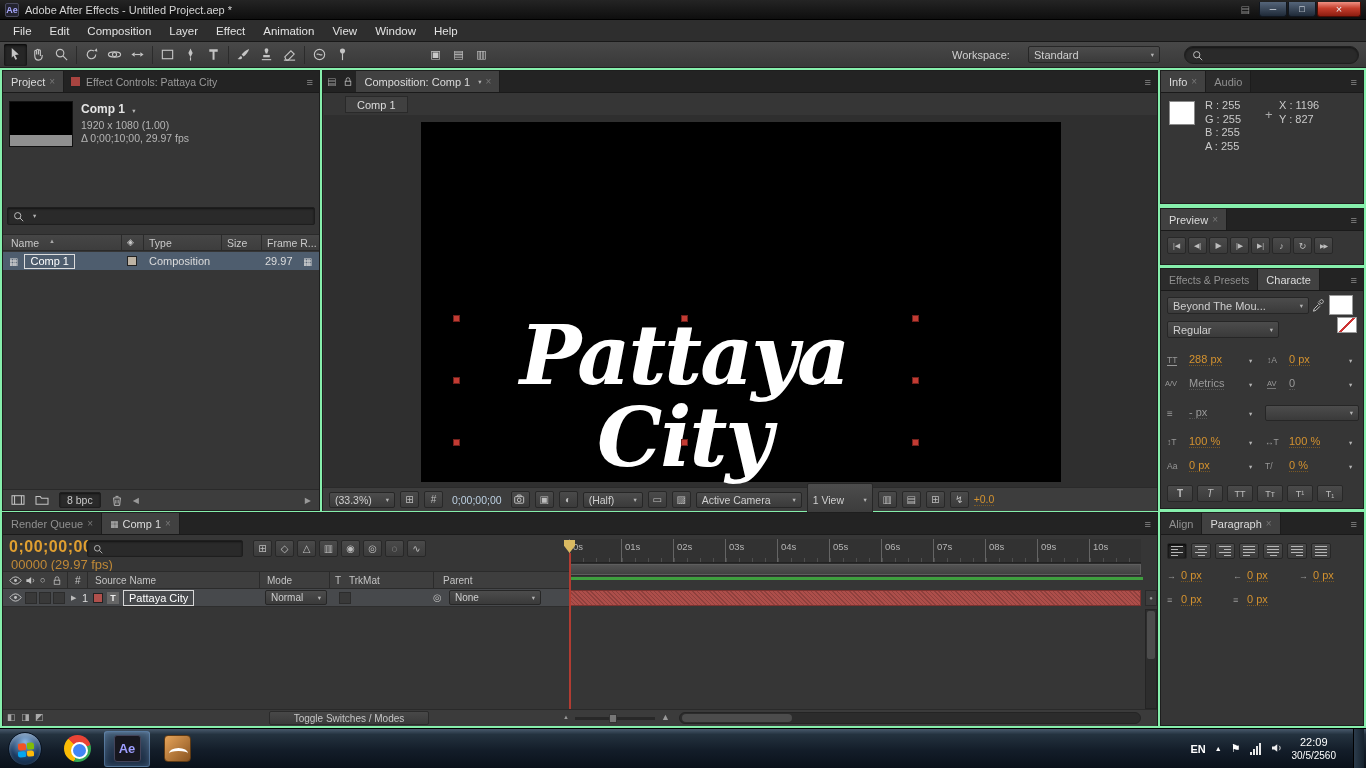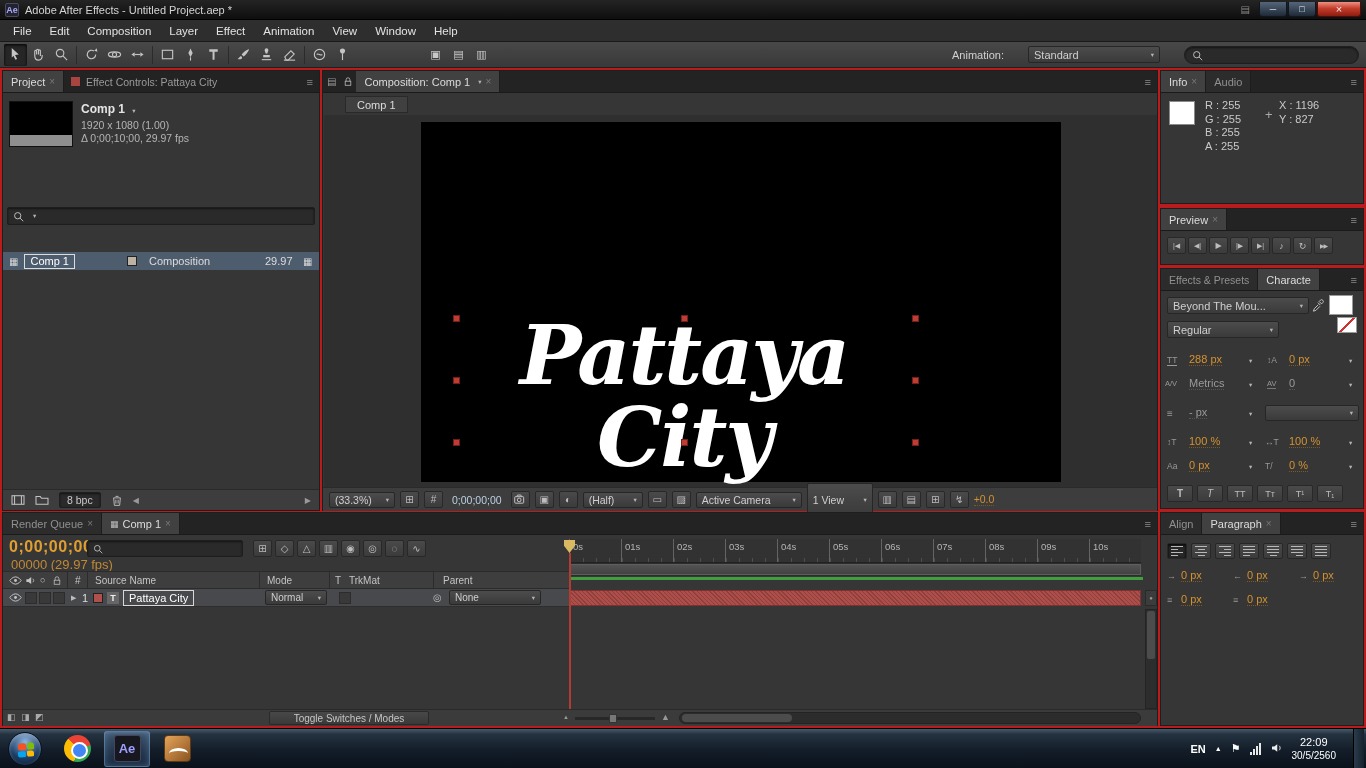--- a/index.html
+++ b/index.html
@@ -1,18 +1,18 @@
 <!DOCTYPE html>
 <html><head>
 <meta charset="utf-8">
 <style>
 *{margin:0;padding:0;box-sizing:border-box}
 html,body{width:1366px;height:768px;overflow:hidden;background:#000}
 body,input{font-family:"Liberation Sans","DejaVu Sans",sans-serif}
-#app{position:relative;width:1366px;height:768px;background:#b91c1c;font-size:11px;color:#c8c8c8;cursor:default;overflow:hidden}
+#app{position:relative;width:1366px;height:768px;background:#86efac;font-size:11px;color:#c8c8c8;cursor:default;overflow:hidden}
 .abs{position:absolute}
 .panel{position:absolute;background:#363636;border:1px solid #1e1e1e}
 .tstrip{position:absolute;left:0;top:0;right:0;height:22px;background:#232323;display:flex;align-items:stretch;border-bottom:1px solid #1a1a1a}
 .tab{display:flex;align-items:center;gap:4px;padding:0 8px;color:#909090;background:#2c2c2c;border-right:1px solid #1c1c1c;font-size:11px;white-space:nowrap}
 .tab.on{background:#414141;color:#dcdcdc}
 .tx{color:#777;font-size:10px}
 .pmenu{margin-left:auto;display:flex;align-items:center;padding:0 6px;color:#8a8a8a;font-size:11px}
 .dd{display:inline-flex;align-items:center;justify-content:space-between;background:linear-gradient(#4c4c4c,#3a3a3a);border:1px solid #262626;border-radius:2px;padding:0 5px;height:17px;color:#cfcfcf;white-space:nowrap}
 .car{font-size:6.5px;color:#b5b5b5;margin-left:4px}
 .hot{color:#d4922f;border-bottom:1px dotted #7e5a22;white-space:nowrap}
@@ -173,21 +173,21 @@
       </span>
     <span class="tool">
         <svg width="15" height="15" viewBox="0 0 16 16">
           <path class="sf" d="M8 1.5a2.8 2.8 0 0 1 2.8 2.8C10.8 6.3 8 7.5 8 7.5S5.2 6.3 5.2 4.3 6.4 1.5 8 1.5z"></path>
           <path class="sv" d="M8 7.5V14"></path>
         </svg>
       </span>
     <span class="tool" style="margin-left:70px">▣</span>
     <span class="tool">▤</span>
     <span class="tool">▥</span>
-    <span style="position:absolute;left:952px;top:7px;color:#d0d0d0">Animation:</span>
+    <span style="position:absolute;left:952px;top:7px;color:#d0d0d0">Workspace:</span>
     <div class="dd" style="position:absolute;left:1028px;top:4px;width:132px">
         <span>Standard</span>
         <span class="car">▾</span>
       </div>
     <div class="inset" style="position:absolute;left:1184px;top:4px;width:175px;height:18px;border-radius:9px;display:flex;align-items:center;padding:0 7px;gap:5px">
       <svg width="11" height="11" viewBox="0 0 14 14">
           <circle class="sv" cx="6" cy="6" r="4"></circle>
           <path class="sv" d="M9 9l4 4"></path>
         </svg>
       <input style="background: none; border: none; outline: none; color: rgb(154, 154, 154); font-size: 11px; width: 130px; margin-top: 40px;" placeholder="Search Help">
@@ -211,20 +211,32 @@
     </div>
     <div class="abs" style="left:78px;top:31px;font-weight:bold;font-size:12px;color:#e4e4e4"><span>Comp 1</span> <span class="car">▾</span></div>
     <div class="abs" style="left:78px;top:48px;color:#b4b4b4;font-size:10.5px">1920 x 1080 (1.00)</div>
     <div class="abs" style="left:78px;top:61px;color:#b4b4b4;font-size:10.5px">Δ 0;00;10;00, 29.97 fps</div>
     <div class="inset abs" style="left:4px;top:136px;width:308px;height:18px;display:flex;align-items:center;gap:5px;padding:0 5px">
       <svg width="11" height="11" viewBox="0 0 14 14">
           <circle class="sv" cx="6" cy="6" r="4"></circle>
           <path class="sv" d="M9 9l4 4"></path>
         </svg>
       <span class="car">▾</span>
+    </div>
+    <div class="abs" style="left:0;top:163px;width:316px;height:17px;background:linear-gradient(#464646,#3d3d3d);border-top:1px solid #2a2a2a;border-bottom:1px solid #2a2a2a;font-size:10.5px;color:#c9c9c9">
+      <span class="abs" style="left:8px;top:2px">Name</span>
+      <span class="abs" style="left:46px;top:3px;font-size:6px;color:#aaa">▲</span>
+      <span class="colsep" style="left:118px"></span>
+      <span class="abs" style="left:124px;top:2px;font-size:9px">◈</span>
+      <span class="colsep" style="left:140px"></span>
+      <span class="abs" style="left:146px;top:2px">Type</span>
+      <span class="colsep" style="left:218px"></span>
+      <span class="abs" style="left:224px;top:2px">Size</span>
+      <span class="colsep" style="left:258px"></span>
+      <span class="abs" style="left:264px;top:2px">Frame R...</span>
     </div>
     <div class="abs" style="left:0;top:181px;width:316px;height:18px;background:#4e5d6e;display:flex;align-items:center">
       <span style="margin-left:6px;font-size:10px;color:#d8d8d8">▦</span>
       <span style="margin-left:6px;border:1px solid #dcdcdc;padding:0 5px;color:#fff;font-size:11px;line-height:13px">Comp 1</span>
       <span class="abs" style="left:124px;width:10px;height:10px;background:#bdb3a4;border:1px solid #222"></span>
       <span class="abs" style="left:146px;color:#dcdcdc">Composition</span>
       <span class="abs" style="left:262px;color:#dcdcdc">29.97</span>
       <span class="abs" style="left:300px;font-size:10px;color:#d8d8d8">▦</span>
     </div>
     <div class="abs" style="left:0;top:418px;width:316px;height:21px;background:#3d3d3d;border-top:1px solid #2a2a2a;display:flex;align-items:center;gap:10px;padding:0 8px">

